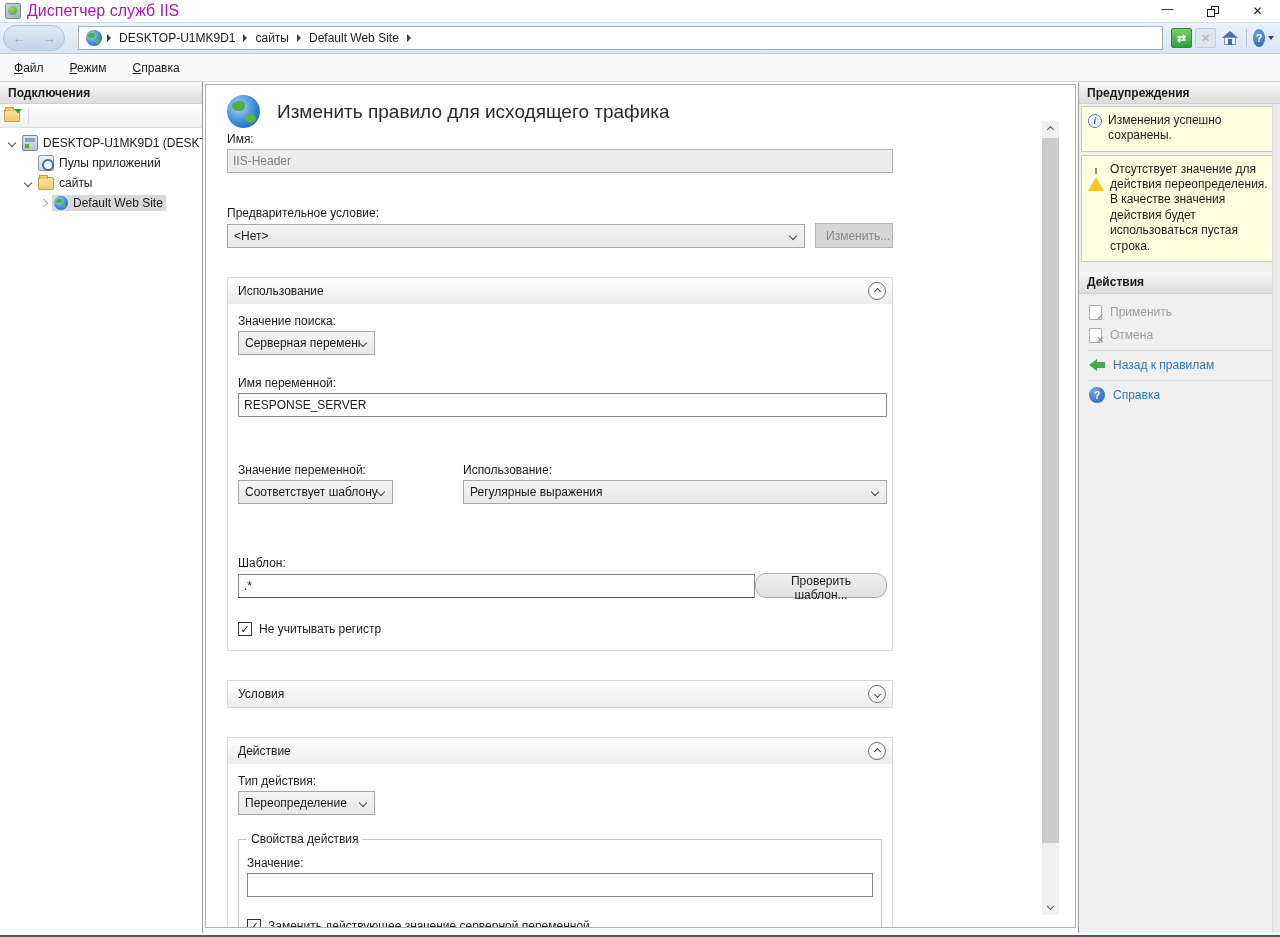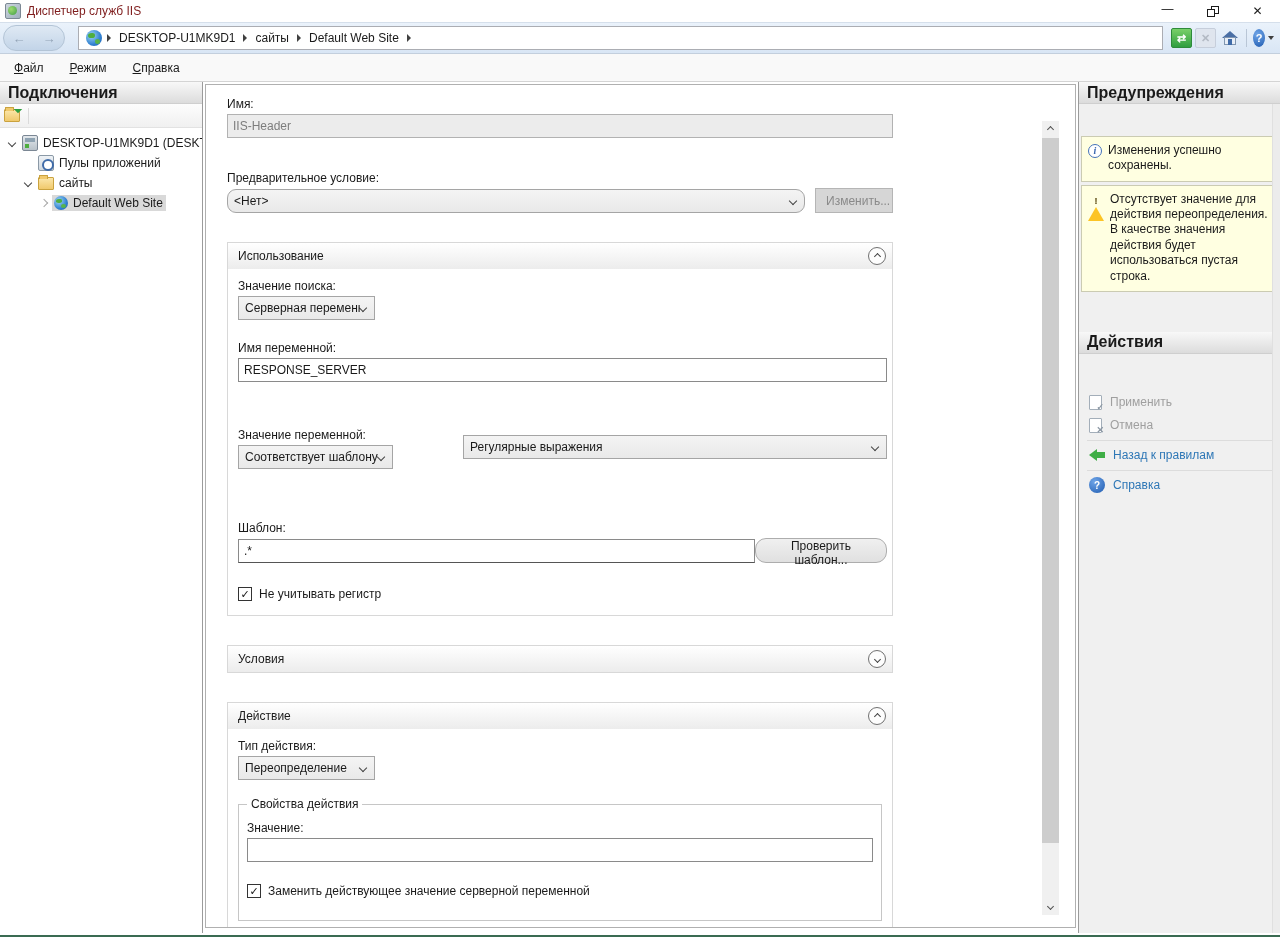--- a/index.html
+++ b/index.html
@@ -7,21 +7,21 @@
   body { font-family:"Liberation Sans", sans-serif; }
   .window { width:1280px; height:937px; position:relative; background:#fff; overflow:hidden;
             border-bottom:2px solid #3a6b52; }
 
   
   .titlebar { height:22px; display:flex; align-items:center; background:#fff; }
   .app-icon { width:16px; height:16px; margin:0 6px 0 5px; position:relative;
               background:linear-gradient(135deg,#cdd6de,#9fb0bd); border:1px solid #7b8894; border-radius:2px; }
   .app-icon::after { content:""; position:absolute; left:2px; top:2px; width:9px; height:9px; border-radius:50%;
               background:radial-gradient(circle at 35% 35%, #9fdc6f, #3f9e46); }
-  .title-text { font-size:12px; color:#7f1d1d; }
+  .title-text { font-size:16px; color:#a21caf; }
   .win-controls { margin-left:auto; display:flex; height:100%; }
   .win-btn { width:45px; height:100%; display:flex; align-items:center; justify-content:center;
              font-size:12px; color:#1a1a1a; }
   .min-glyph { display:inline-block; transform:translateY(-2px); }
   .restore-glyph { position:relative; width:12px; height:11px; display:inline-block; }
   .restore-glyph .r-back { position:absolute; right:0; top:0; width:8px; height:8px; border:1px solid #1a1a1a; }
   .restore-glyph .r-front { position:absolute; left:0; bottom:0; width:8px; height:8px; border:1px solid #1a1a1a; background:#fff; }
 
   
   .toolbar { height:32px; background:linear-gradient(#eaf2fb,#d9e6f5); border-top:1px solid #d5dfeb;
@@ -67,21 +67,21 @@
              align-items:center; padding-left:14px; gap:26px; font-size:12px; color:#1a1a1a; }
   .menu-item .ul { text-decoration:underline; }
 
   
   .body { display:flex; height:851px; }
 
   
   .left-panel { width:203px; border-right:1px solid #9b9b9b; background:#fff; display:flex;
                 flex-direction:column; overflow:hidden; }
   .panel-header { height:22px; background:linear-gradient(#f8f8f8,#dcdcdc); border-bottom:1px solid #cfcfcf;
-                  font-weight:bold; font-size:16px; color:#1a1a1a; display:flex; align-items:center;
+                  font-weight:bold; font-size:12px; color:#1a1a1a; display:flex; align-items:center;
                   padding:0 8px; flex:none; }
   .conn-toolbar { height:24px; background:linear-gradient(#fdfdfd,#f0f0f0); border-bottom:1px solid #e2e2e2;
                   display:flex; align-items:center; padding:0 4px; flex:none; }
   .folder { position:relative; width:16px; height:13px; background:linear-gradient(#fbe6a9,#f0c96c);
             border:1px solid #caa23e; border-radius:1px; flex:none; }
   .folder::before { content:""; position:absolute; top:-3px; left:0; width:7px; height:3px;
             background:#f0c96c; border:1px solid #caa23e; border-bottom:none; border-radius:1px 1px 0 0; }
   .conn-folder-arrow { position:absolute; right:-2px; top:-4px; width:0; height:0;
             border-bottom:6px solid #2f9e3f; border-left:6px solid transparent; transform:rotate(45deg); }
   .conn-tb-sep { width:1px; height:16px; background:#dadada; margin-left:8px; }
@@ -115,21 +115,21 @@
              font-size:12px; color:#1a1a1a; padding:0 5px; background:#fff; outline:none; }
   input.tb.disabled { background:#ececec; color:#7d7d7d; border-color:#b2b2b2; }
   .select { height:24px; display:flex; align-items:center; justify-content:space-between;
             padding:0 8px 0 6px; background:linear-gradient(#f4f4f4,#e9e9e9); border:1px solid #a5a5a5;
             font-size:12px; color:#1a1a1a; }
   .btn { height:25px; font-family:"Liberation Sans",sans-serif; font-size:12px; color:#1a1a1a;
          background:linear-gradient(#f0f0f0,#e0e0e0); border:1px solid #adadad; padding:0 10px; }
   .btn.disabled { background:#d6d6d6; border-color:#b5b5b5; color:#8a8a8a; }
   .row { display:flex; align-items:center; }
   .precond-row { margin-top:2px; gap:10px; }
-  .precond-row .select { flex:1;border-radius:9px; }
+  .precond-row .select { flex:1; }
   .precond-row .btn { width:78px; flex:none; }
 
   .section { border:1px solid #d8d8d8; margin-top:29px; background:#fff; }
   .section-header { height:26px; background:linear-gradient(#ffffff,#ececec); display:flex;
                     align-items:center; justify-content:space-between; padding:0 6px 0 10px; }
   .circle-btn { width:18px; height:18px; border-radius:50%; border:1px solid #707070; background:#fdfdfd;
                 display:flex; align-items:center; justify-content:center; }
   .circle-btn .chev { width:5px; height:5px; }
   .section-body { padding:6px 5px 14px 10px; }
   .w137 { width:137px; }
@@ -153,21 +153,21 @@
   
   .scrollbar { position:absolute; top:36px; right:16px; bottom:12px; width:17px; background:#f0f0f0;
                display:flex; flex-direction:column; align-items:center; }
   .sb-arrow { width:17px; height:17px; display:flex; align-items:center; justify-content:center; flex:none; }
   .sb-arrow .chev { width:5px; height:5px; border-color:#505050; }
   .sb-thumb { width:17px; height:705px; background:#cdcdcd; flex:none; }
   .sb-spacer { flex:1; }
 
   
   .right-panel { width:202px; border-left:1px solid #9b9b9b; background:#f0f0f0; display:flex;
-                 flex-direction:column; overflow:hidden; position:relative;gap:30px; }
+                 flex-direction:column; overflow:hidden; position:relative; }
   .alerts { padding:2px; }
   .alert { background:#ffffe1; border:1px solid #cbcbb2; display:flex; gap:6px; padding:6px 3px 7px 6px;
            font-size:12px; color:#1a1a1a; line-height:1.28; margin-bottom:3px; }
   .alert-icon { flex:none; margin-top:1px; }
   .info-circle { width:14px; height:14px; border-radius:50%; border:1px solid #4472b8; background:#fff;
                  color:#3b68b0; font-size:10px; font-weight:bold; font-style:italic;
                  display:flex; align-items:center; justify-content:center; font-family:"Liberation Serif",serif; }
   .warn-tri { position:relative; width:16px; height:14px; }
   .warn-tri .tri { width:0; height:0; border-left:8px solid transparent; border-right:8px solid transparent;
                    border-bottom:14px solid #fcc425; }
@@ -303,20 +303,24 @@
               <span class="globe g14"></span>
               <span class="tree-label">Default Web Site</span>
             </span>
           </div>
         </div>
     </div>
 
     <div class="main">
       <div class="content">
 
+        <div class="page-header">
+          <span class="globe g33"></span>
+          <span class="page-title">Изменить правило для исходящего трафика</span>
+        </div>
 
         <div class="field-label">Имя:</div>
         <input class="tb disabled" type="text" value="IIS-Header" style="">
 
         <div class="field-label" style="margin-top:33px;">Предварительное условие:</div>
         <div class="row precond-row">
           <div class="select">
             <span>&lt;Нет&gt;</span>
             <span class="chev down"></span>
           </div>
@@ -343,20 +347,21 @@
 
             <div class="row two-col">
               <div class="col1">
                 <div class="field-label">Значение переменной:</div>
                 <div class="select w155">
                   <span>Соответствует шаблону</span>
                   <span class="chev down"></span>
                 </div>
               </div>
               <div class="col2">
+                <div class="field-label">Использование:</div>
                 <div class="select">
                   <span>Регулярные выражения</span>
                   <span class="chev down"></span>
                 </div>
               </div>
             </div>
 
             <div class="field-label" style="margin-top:52px;">Шаблон:</div>
             <div class="row pattern-row">
               <input class="tb" type="text" value=".*" style="">

